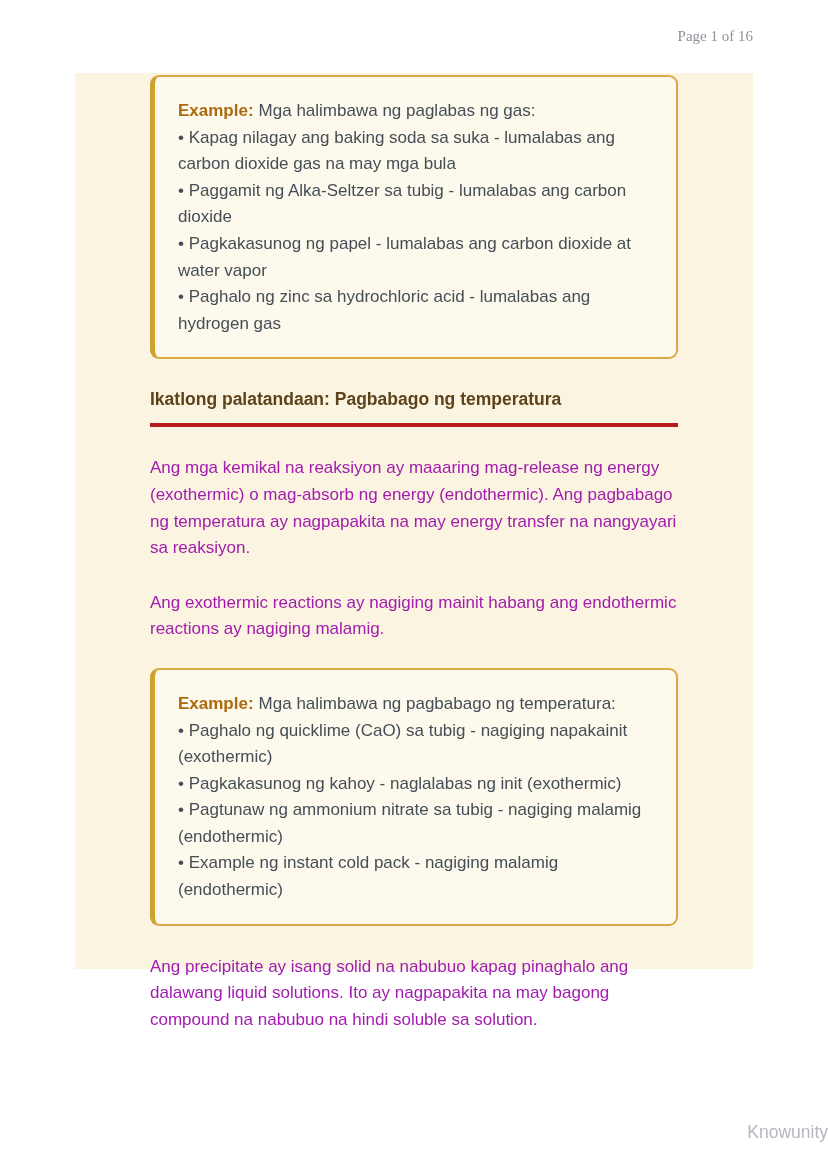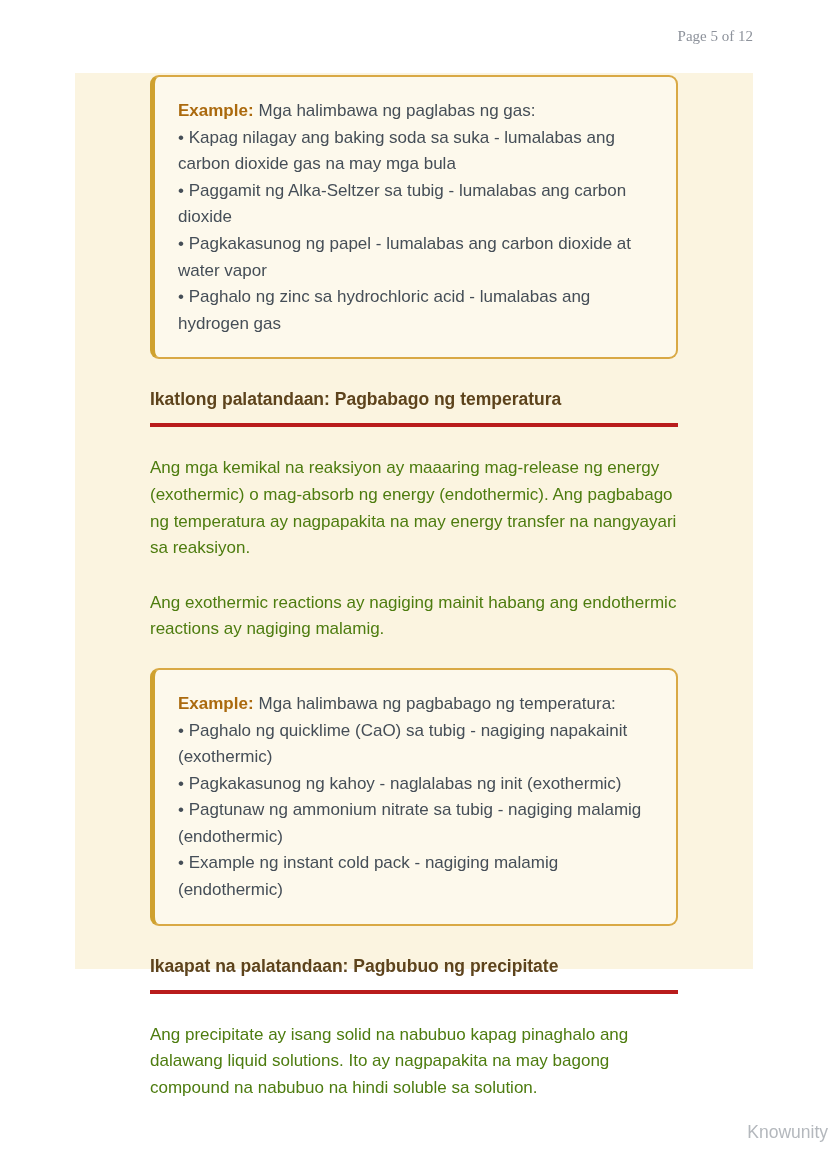--- a/index.html
+++ b/index.html
@@ -58,40 +58,40 @@
     color: #5d431c;
     padding-bottom: 13px;
     border-bottom: 4px solid #b91c1c;
     line-height: 1.2;
   }
 
   .paragraph {
     margin-top: 28px;
     font-size: 17px;
     line-height: 26.6px;
-    color: #4d7c0f;
+    color: #a21caf;
   }
 
   .example-box.box-1 { margin-top: 0; }
   .example-box.box-2 { margin-top: 25px; }
 
   .page-footer {
     position: absolute;
     top: 1122px;
     left: 0;
     width: 828px;
     text-align: right;
     font-size: 17.5px;
     color: #b4b8bd;
   }
 </style>
 </head>
 <body>
 
-<div class="page-header">Page 5 of 12</div>
+<div class="page-header">Page 1 of 16</div>
 
 <div class="content-area">
 
   <div class="example-box box-1">
     <span class="example-title">
       <span class="example-label">Example:</span><span>Mga halimbawa ng paglabas ng gas:</span>
     </span>
     <span class="example-item">• Kapag nilagay ang baking soda sa suka - lumalabas ang carbon dioxide gas na may mga bula</span>
     <span class="example-item">• Paggamit ng Alka-Seltzer sa tubig - lumalabas ang carbon dioxide</span>
     <span class="example-item">• Pagkakasunog ng papel - lumalabas ang carbon dioxide at water vapor</span>
@@ -107,19 +107,18 @@
   <div class="example-box box-2">
     <span class="example-title">
       <span class="example-label">Example:</span><span>Mga halimbawa ng pagbabago ng temperatura:</span>
     </span>
     <span class="example-item">• Paghalo ng quicklime (CaO) sa tubig - nagiging napakainit (exothermic)</span>
     <span class="example-item">• Pagkakasunog ng kahoy - naglalabas ng init (exothermic)</span>
     <span class="example-item">• Pagtunaw ng ammonium nitrate sa tubig - nagiging malamig (endothermic)</span>
     <span class="example-item">• Example ng instant cold pack - nagiging malamig (endothermic)</span>
   </div>
 
-  <div class="section-heading">Ikaapat na palatandaan: Pagbubuo ng precipitate</div>
 
   <div class="paragraph">Ang precipitate ay isang solid na nabubuo kapag pinaghalo ang dalawang liquid solutions. Ito ay nagpapakita na may bagong compound na nabubuo na hindi soluble sa solution.</div>
 
 </div>
 
 <div class="page-footer">Knowunity</div>
 
 </body></html>

